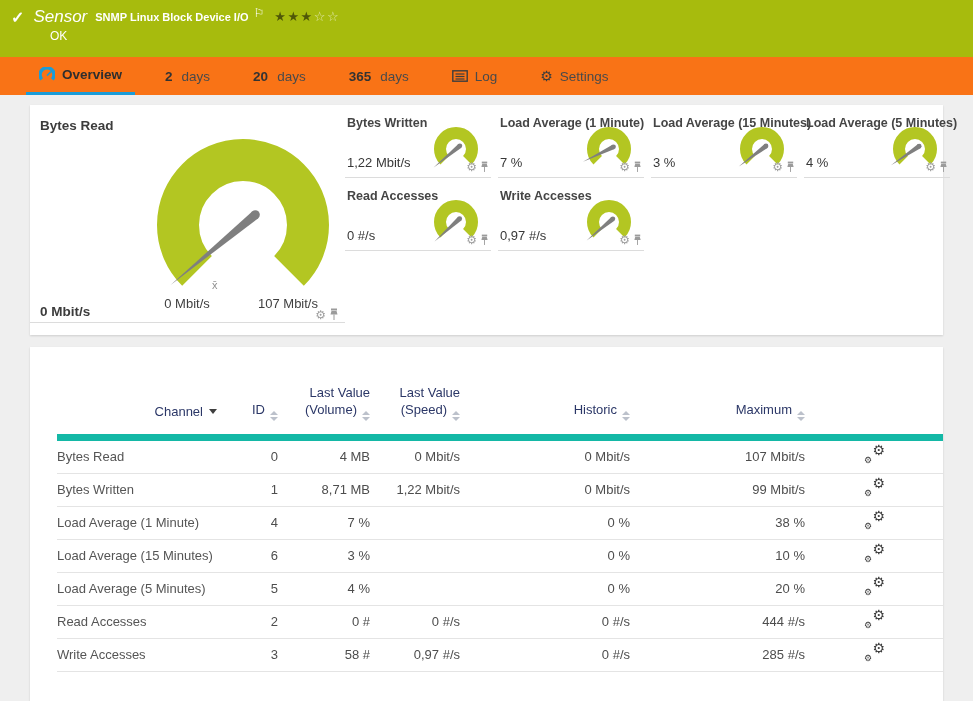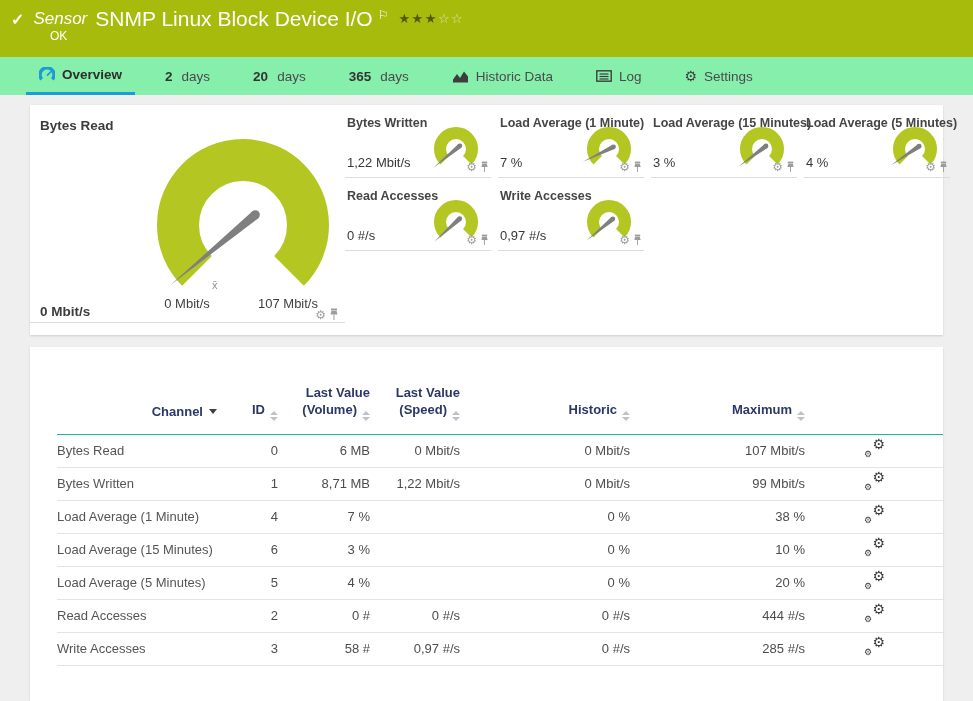--- a/index.html
+++ b/index.html
@@ -4,28 +4,28 @@
 <style>
   html,body{margin:0;padding:0}
   body{width:973px;height:701px;overflow:hidden;background:#efefef;
        font-family:"Liberation Sans",sans-serif;font-size:13px;color:#3a3a3a;
        -webkit-font-smoothing:antialiased}
   
   .topbar{height:57px;background:#a7bb0d;color:#fff;position:relative}
   .topbar .line1{display:flex;align-items:center;padding:7px 0 0 11px}
   .check{font-weight:bold;font-size:16px;margin-right:9px}
   .kind{font-style:italic;font-size:17px;margin-right:8px}
-  .sensor-title{font-weight:normal;font-size:21px}
+  .sensor-title{font-weight:bold;font-size:11px}
   .flag{font-size:12px;margin:-8px 0 0 5px}
   .stars{font-size:13px;letter-spacing:1.5px;margin-left:10px;margin-top:-2px}
   .stars .on{color:#4f5708}
   .stars .off{color:#dfe6a8}
   .status-ok{position:absolute;left:50px;top:29px;font-weight:normal;font-size:12px}
   
-  .tabs{height:38px;background:#86efac;display:flex;align-items:stretch;padding-left:26px}
+  .tabs{height:38px;background:#f97316;display:flex;align-items:stretch;padding-left:26px}
   .tab{display:flex;align-items:center;gap:7px;padding:0 13px;margin-right:17px;
        font-size:13.5px;color:#4a4a4a;cursor:pointer;white-space:nowrap}
   .tab .num{font-weight:bold;color:#333;margin-right:2px}
   .tab.active{font-weight:bold;color:#2e2e2e;border-bottom:3px solid #1a9cd8}
   .tab .tabicon{display:inline-flex;align-items:center}
   .tab .geartxt{font-size:14px;color:#3d3d3d}
   
   main{padding:10px 30px 0;display:flex;flex-direction:column;height:596px}
   .card{background:#fff;box-shadow:0 1px 2px rgba(0,0,0,.14)}
   .card.gauges{height:230px;position:relative;margin-bottom:12px;flex:none}
@@ -44,22 +44,22 @@
   .sg-cell{position:relative;border-bottom:1px solid #dcdcdc}
   .sg-title{position:absolute;left:2px;top:11px;font-size:12.5px;font-weight:bold;color:#454545;white-space:nowrap}
   .sg-svg{position:absolute;left:79px;top:14px}
   .sg-value{position:absolute;left:2px;bottom:7px;font-size:13px;color:#383838}
   .sg-icons{position:absolute;right:2px;bottom:4px}
   .gauge-icons{display:inline-flex;align-items:center;gap:3px}
   .icon-gear-sm{font-size:12px;color:#a0a0a0;line-height:1}
   
   .card.table-card{flex:1;padding-left:27px;overflow:hidden}
   table{border-collapse:collapse;table-layout:fixed;width:886px;font-size:13px}
-  th{color:#2b3767;font-weight:bold;text-align:right;vertical-align:bottom;
-     padding:38px 0 13px 0;border-bottom:1px solid #14b8a6;line-height:1.3;cursor:pointer}
+  th{color:#2b3767;font-weight:normal;text-align:right;vertical-align:bottom;
+     padding:38px 0 13px 0;border-bottom:7px solid #14b8a6;line-height:1.3;cursor:pointer}
   th.c-first{text-align:right}
   td{text-align:right;height:32px;padding:0;border-bottom:1px solid #e4e4e4;color:#4d4d4d}
   td.c-first{text-align:left;color:#555}
   td.c-icon{text-align:center}
   .sortpair{display:inline-flex;flex-direction:column;gap:2px;margin-left:5px;vertical-align:-1px}
   .sortpair .up{width:0;height:0;border-left:4px solid transparent;border-right:4px solid transparent;border-bottom:4px solid #bcc1cb}
   .sortpair .dn{width:0;height:0;border-left:4px solid transparent;border-right:4px solid transparent;border-top:4px solid #bcc1cb}
   .sorted-desc{display:inline-block;width:0;height:0;margin-left:6px;vertical-align:2px;
                border-left:4px solid transparent;border-right:4px solid transparent;border-top:5px solid #3f3f3f}
   .chset{position:relative;display:inline-block;width:22px;height:18px;cursor:pointer}
@@ -94,28 +94,20 @@
       <span class="num">2</span>
       <span>days</span>
     </div>
     <div class="tab">
       <span class="num">20</span>
       <span>days</span>
     </div>
     <div class="tab">
       <span class="num">365</span>
       <span>days</span>
-    </div>
-    <div class="tab">
-      <span class="tabicon">
-        <svg width="17" height="13" viewBox="0 0 17 13">
-          <path d="M1,12.5 L1,9.5 5,4 8,8 12,1.5 16,6.5 16,12.5 Z" fill="#3d3d3d"></path>
-        </svg>
-      </span>
-      <span>Historic Data</span>
     </div>
     <div class="tab">
       <span class="tabicon">
         <svg width="16" height="12" viewBox="0 0 16 12">
           <rect x="0.8" y="0.8" width="14.4" height="10.4" fill="none" stroke="#3d3d3d" stroke-width="1.4"></rect>
           <line x1="3.5" y1="4" x2="12.5" y2="4" stroke="#3d3d3d" stroke-width="1.2"></line>
           <line x1="3.5" y1="6.5" x2="12.5" y2="6.5" stroke="#3d3d3d" stroke-width="1.2"></line>
           <line x1="3.5" y1="9" x2="12.5" y2="9" stroke="#3d3d3d" stroke-width="1.2"></line>
         </svg>
       </span>
@@ -296,21 +288,21 @@
                 <span class="up"></span>
                 <span class="dn"></span>
               </span></th>
             <th></th>
           </tr>
         </thead>
       <tbody id="tbody">
   <tr>
     <td class="c-first">Bytes Read</td>
     <td>0</td>
-    <td>6 MB</td>
+    <td>4 MB</td>
     <td>0 Mbit/s</td>
     <td>0 Mbit/s</td>
     <td>107 Mbit/s</td>
     <td class="c-icon">
       <span class="chset"><span class="g1">⚙</span><span class="g2">⚙</span></span>
     </td>
   </tr>
 
   <tr>
     <td class="c-first">Bytes Written</td>

